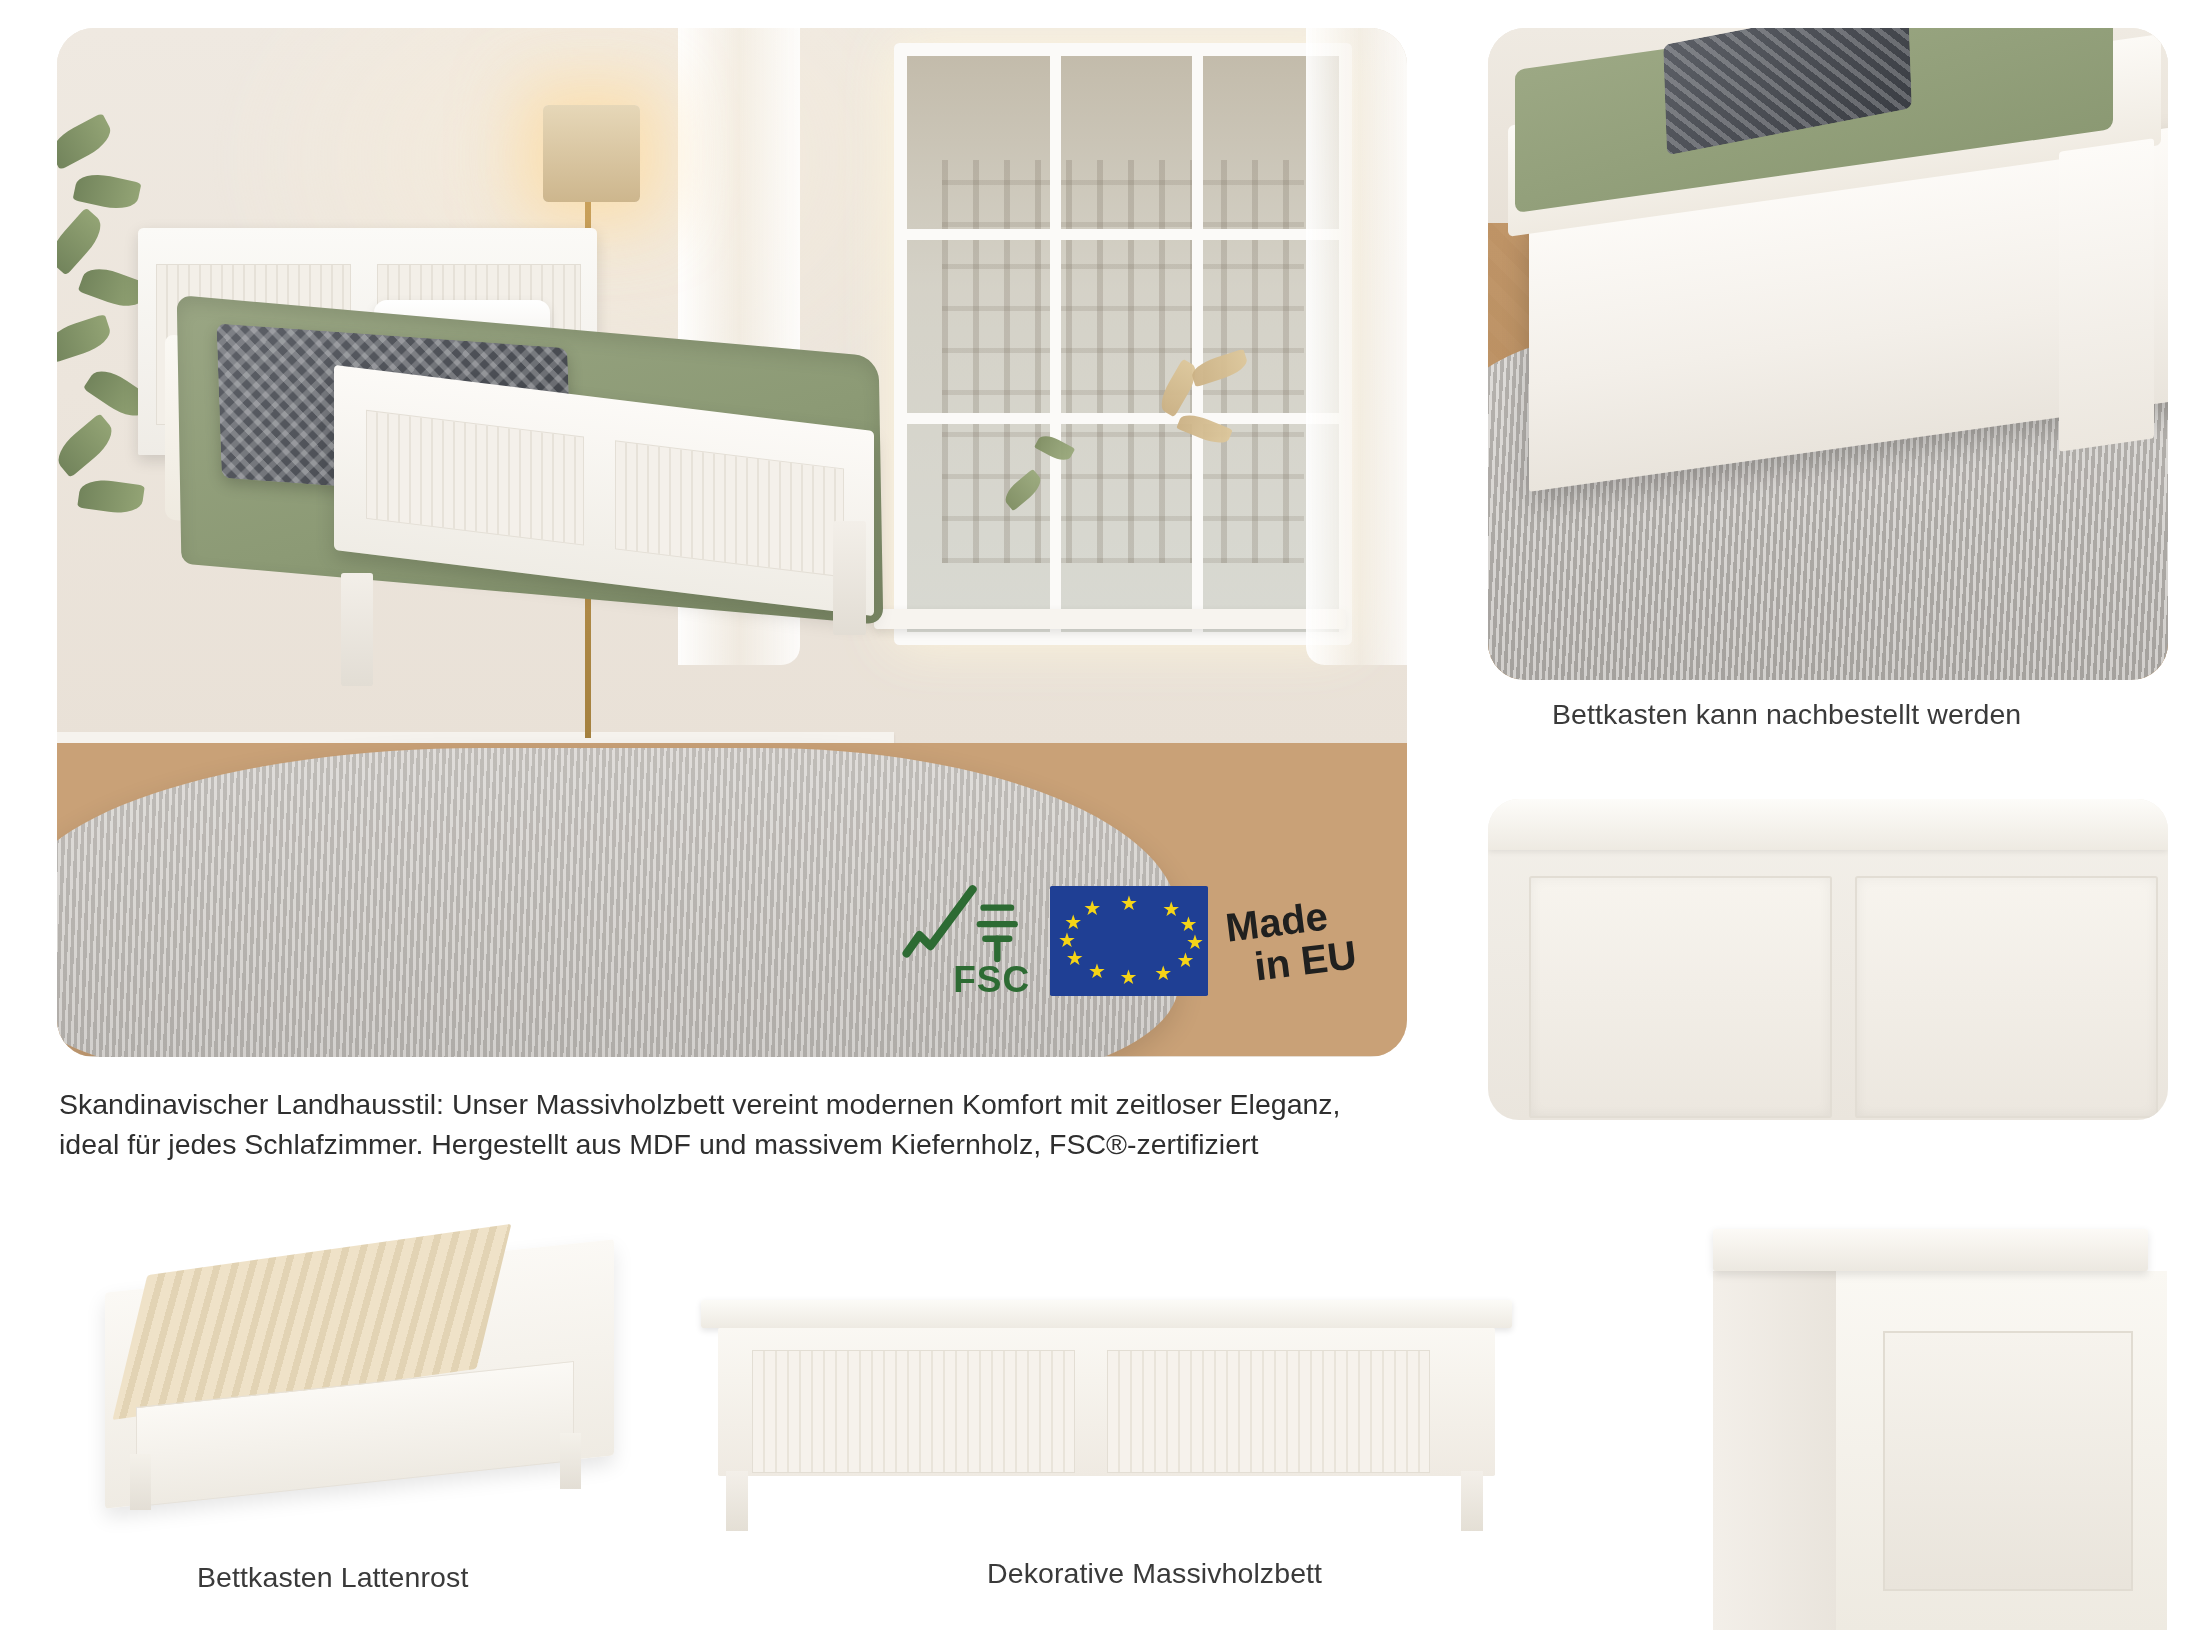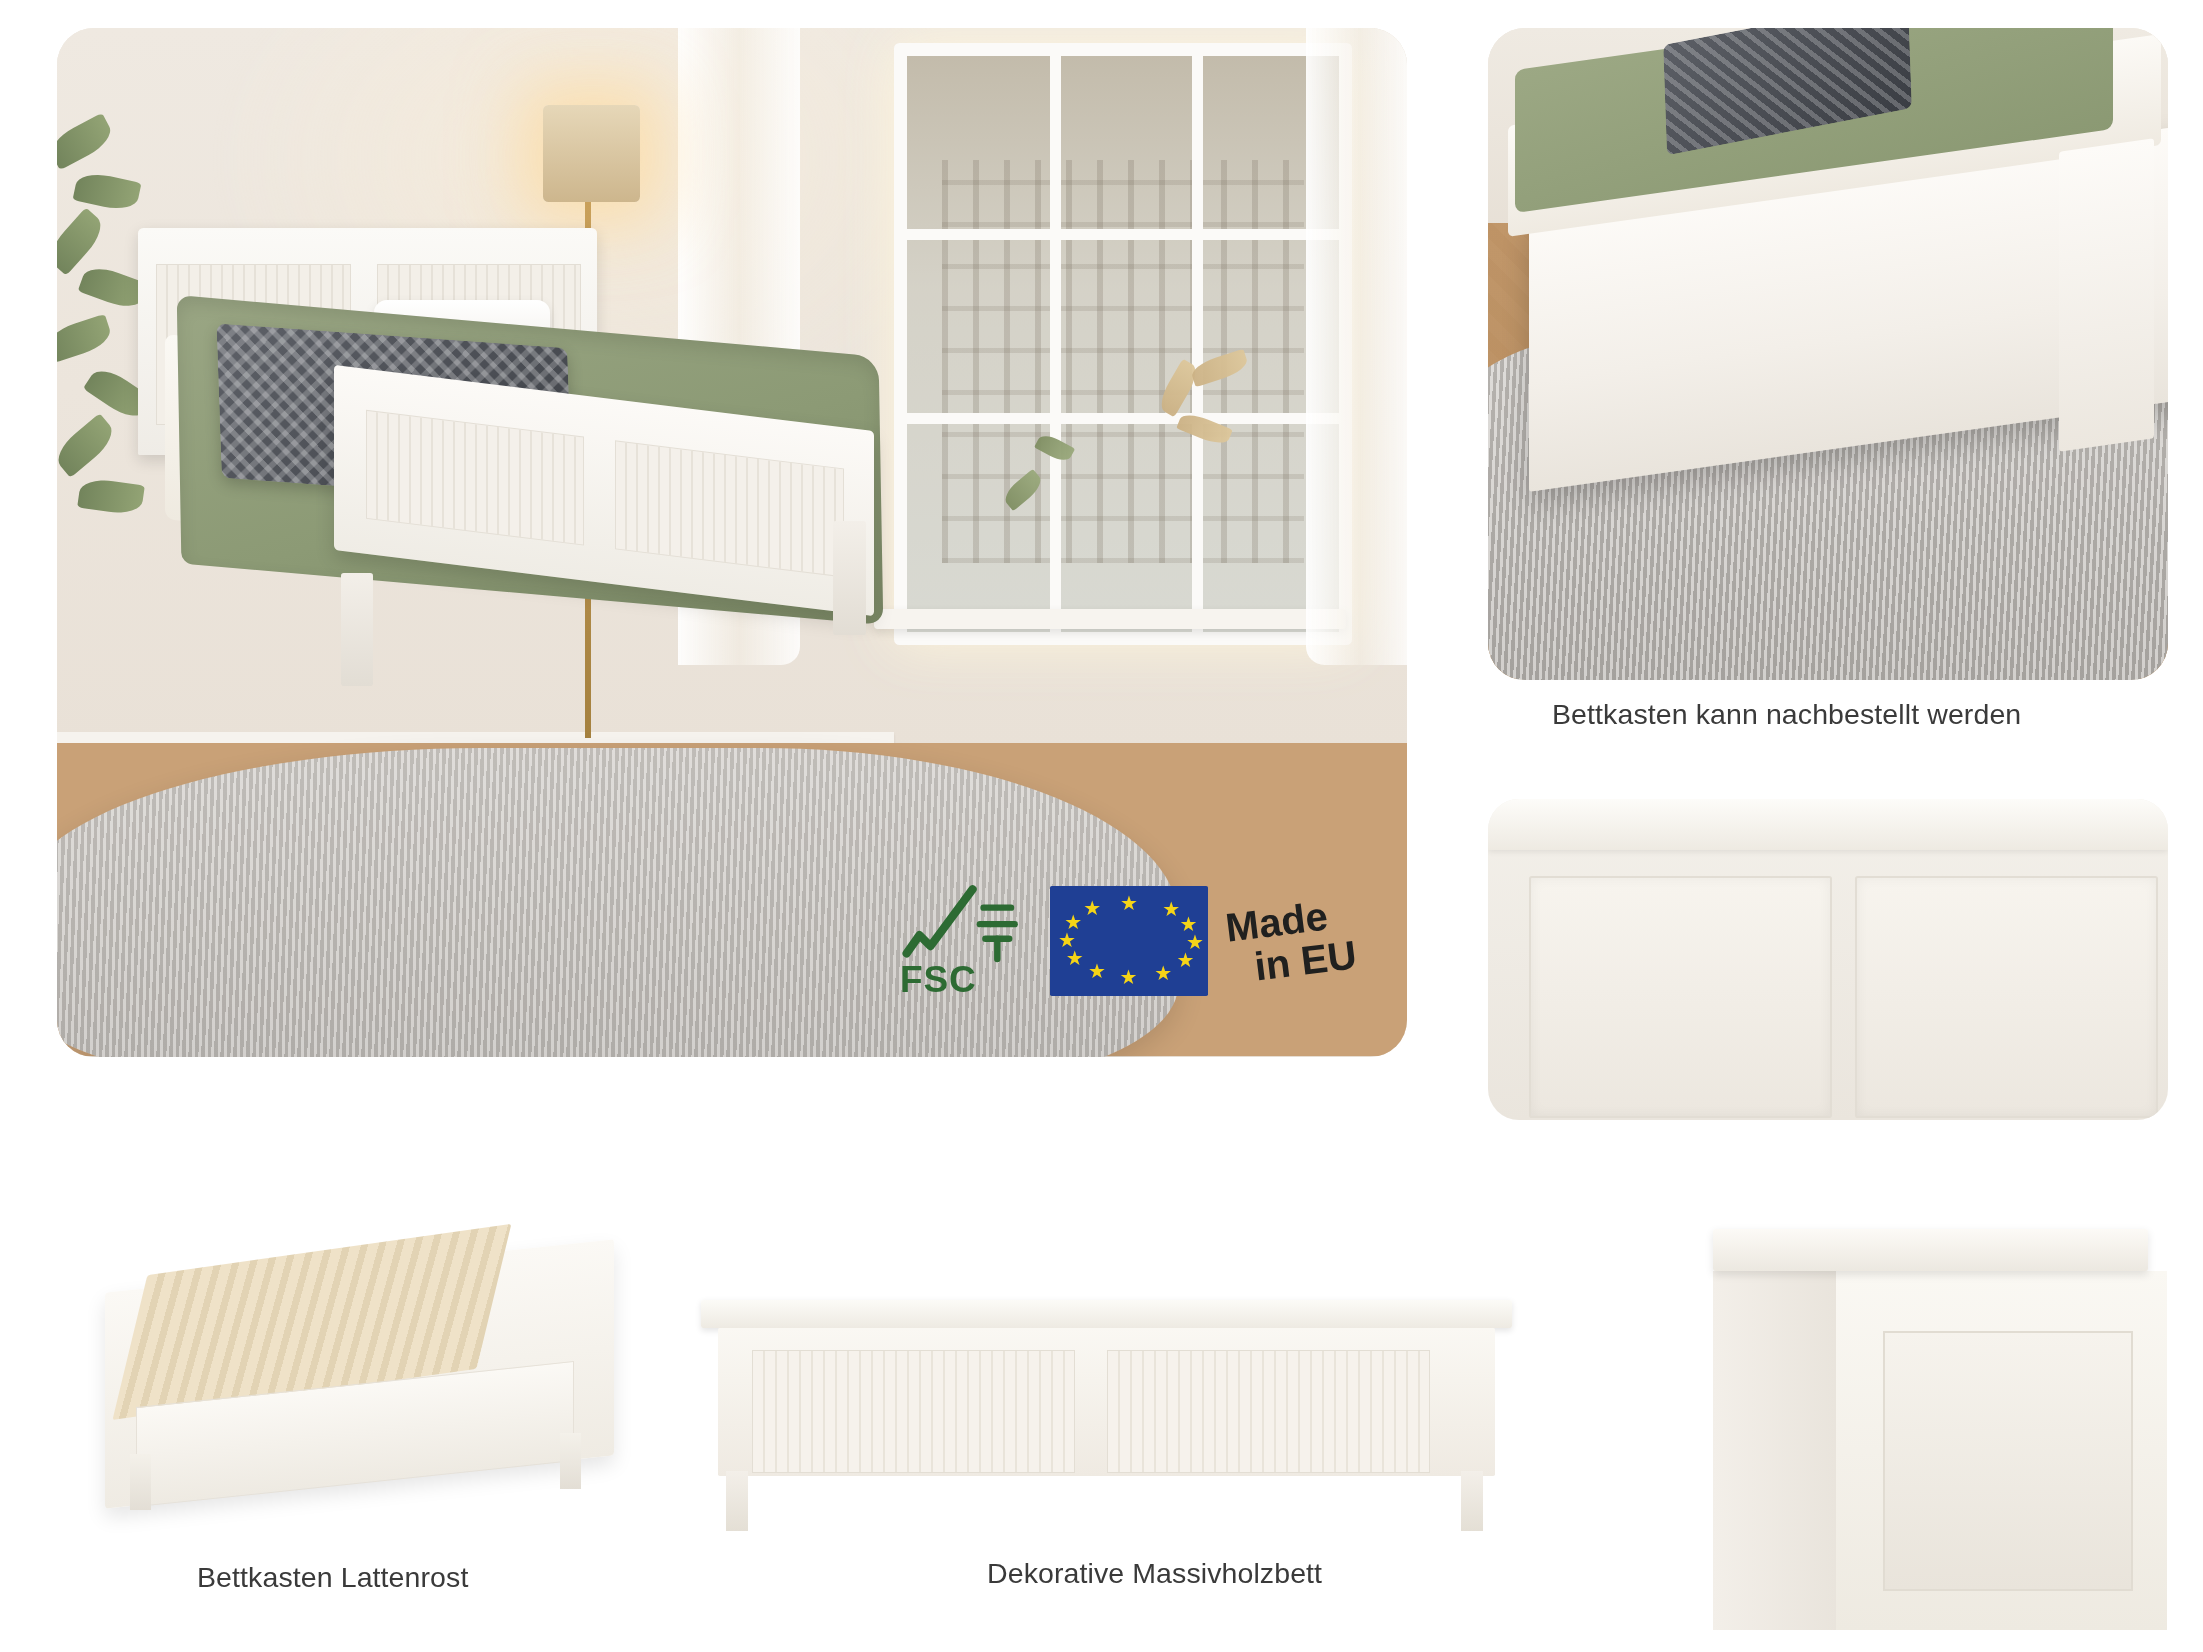--- a/index.html
+++ b/index.html
@@ -225,22 +225,22 @@
     left: 831px; top: 854px;
     display: flex;
     align-items: center;
     gap: 24px;
   }
   .fsc {
     width: 138px; height: 119px;
     position: relative;
   }
   .fsc .fsc-text {
-    position: absolute; bottom: 0; left: 12px; width: 100%;
-    text-align: left; font-weight: bold; font-size: 37px; color: #2d6b33;
+    position: absolute; bottom: 0; left: 4px; width: 100%;
+    text-align: right; font-weight: bold; font-size: 37px; color: #2d6b33;
     letter-spacing: 0.9px;
   }
   .eu-flag {
     width: 158px; height: 110px;
     background: #1f3f94;
     position: relative;
     border-radius: 1.8px;
   }
   .eu-flag .star {
     position: absolute; color: #f5d417; font-size: 20px; line-height: 20px;
@@ -516,20 +516,21 @@
         <div class="star" style="left:21%; top:12px;">★</div>
       </div>
 
       <div class="made-in-eu">
         <span class="l1">Made</span>
         <span class="l2">in EU</span>
       </div>
     </div>
   </div>
 
+  <div id="hero-desc">Skandinavischer Landhausstil:  Unser Massivholzbett vereint modernen Komfort mit zeitloser Eleganz, ideal für jedes Schlafzimmer. Hergestellt aus MDF und massivem Kiefernholz, FSC®-zertifiziert</div>
 
   <div class="panel" id="panel-bettkasten">
     <div class="bk-scene">
       <div class="bk-wall"></div>
       <div class="bk-floor"></div>
       <div class="bk-rug"></div>
       <div class="bk-bedbox"></div>
       <div class="bk-mattress"></div>
       <div class="bk-duvet"></div>
       <div class="bk-throw"></div>

